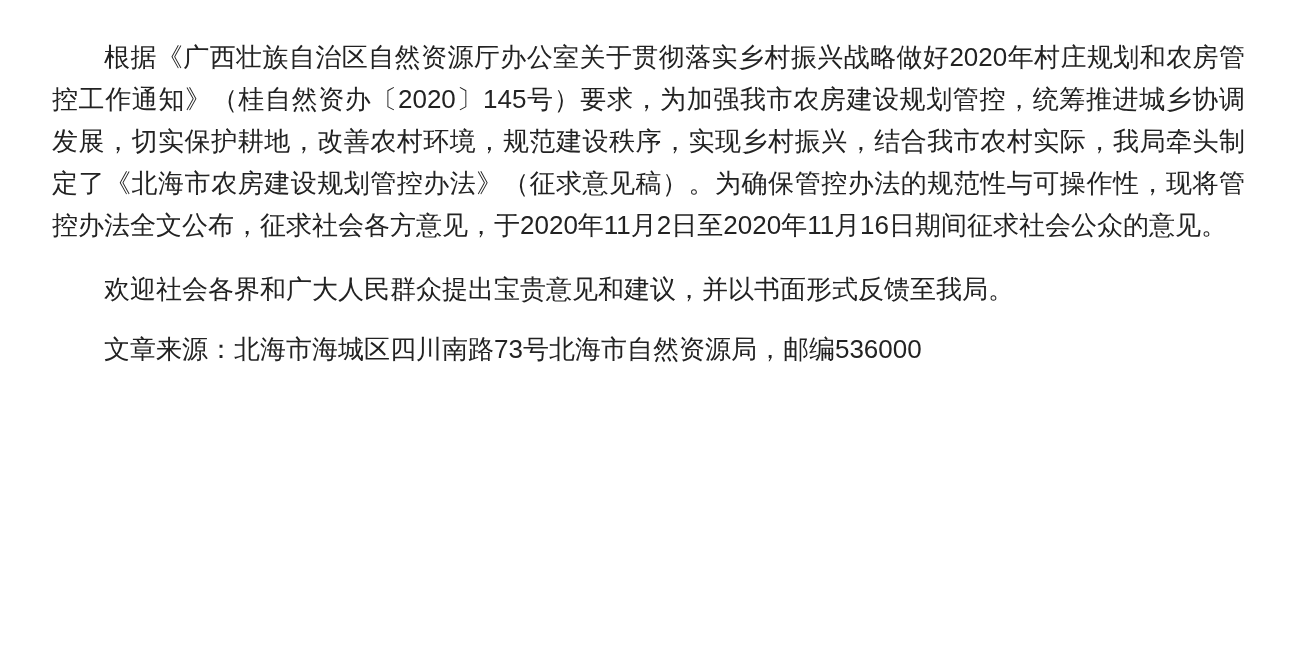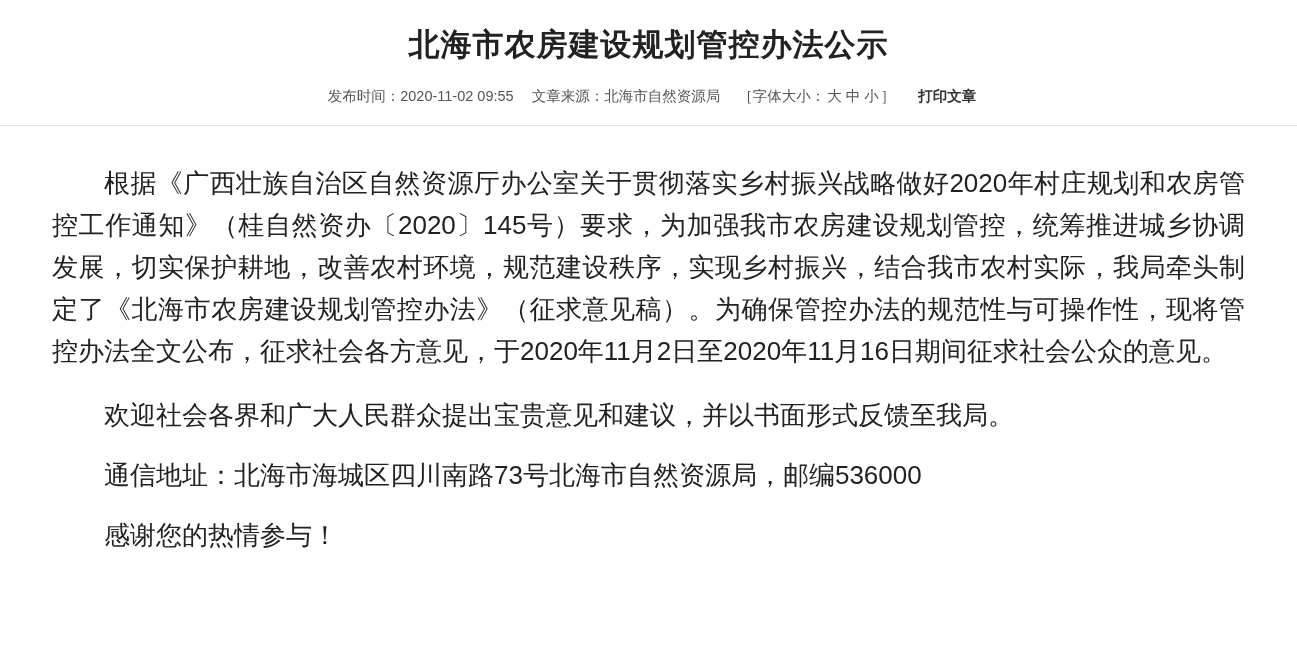--- a/index.html
+++ b/index.html
@@ -83,35 +83,20 @@
   }
   .article-body p.tight {
     margin-bottom: 18px;
   }
 </style>
 </head>
 <body>
 
 <div class="page">
 
-  <div class="article-header">
-    <div class="article-title">北海市农房建设规划管控办法公示</div>
-
-    <div class="meta-row">
-      <span class="meta-item">发布时间：2020-11-02 09:55</span>
-      <span class="meta-item">文章来源：北海市自然资源局</span>
-      <span class="sizegroup">
-        <span class="lbl">［字体大小：</span><span class="sz">大</span><span class="sz">中</span><span class="sz">小</span><span class="lbl">］</span>
-      </span>
-      <span class="print-link">打印文章</span>
-    </div>
-
-    <div class="divider"></div>
-  </div>
 
   <div class="article-body">
     <p class="indent">根据《广西壮族自治区自然资源厅办公室关于贯彻落实乡村振兴战略做好2020年村庄规划和农房管控工作通知》（桂自然资办〔2020〕145号）要求，为加强我市农房建设规划管控，统筹推进城乡协调发展，切实保护耕地，改善农村环境，规范建设秩序，实现乡村振兴，结合我市农村实际，我局牵头制定了《北海市农房建设规划管控办法》（征求意见稿）。为确保管控办法的规范性与可操作性，现将管控办法全文公布，征求社会各方意见，于2020年11月2日至2020年11月16日期间征求社会公众的意见。</p>
     <p class="indent tight">欢迎社会各界和广大人民群众提出宝贵意见和建议，并以书面形式反馈至我局。</p>
-    <p class="indent tight">通信地址：北海市海城区四川南路73号北海市自然资源局，邮编536000</p>
-    <p class="indent tight">感谢您的热情参与！</p>
+    <p class="indent tight">文章来源：北海市海城区四川南路73号北海市自然资源局，邮编536000</p>
   </div>
 
 </div>
 
 </body></html>

